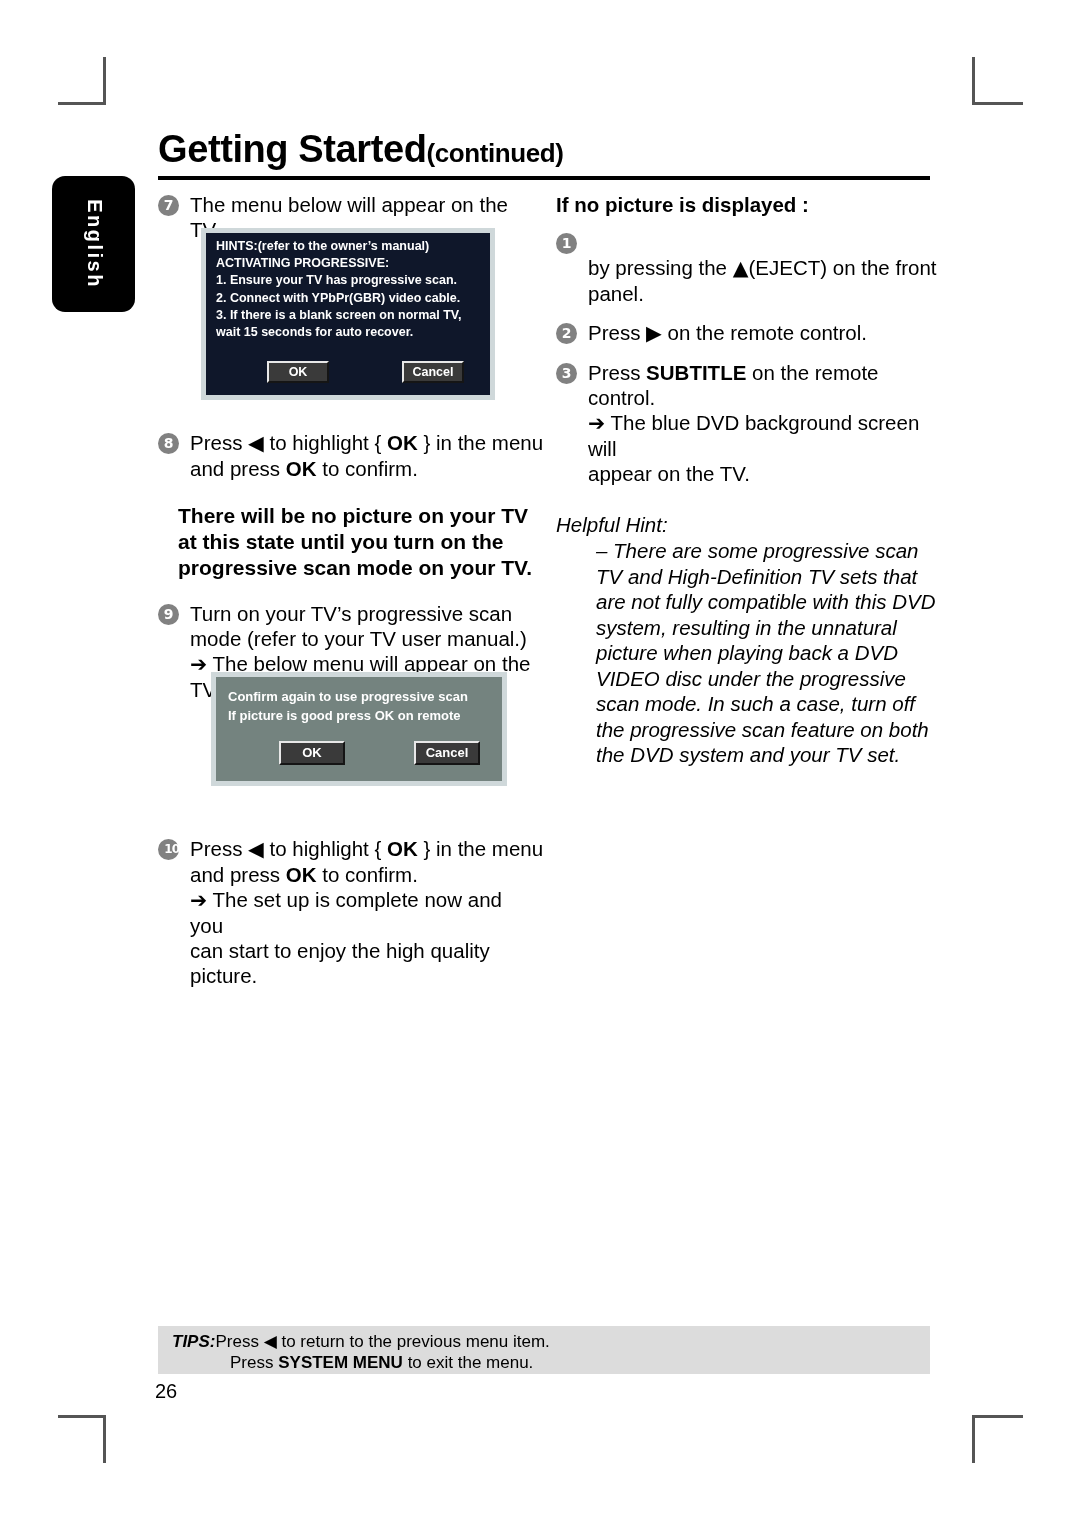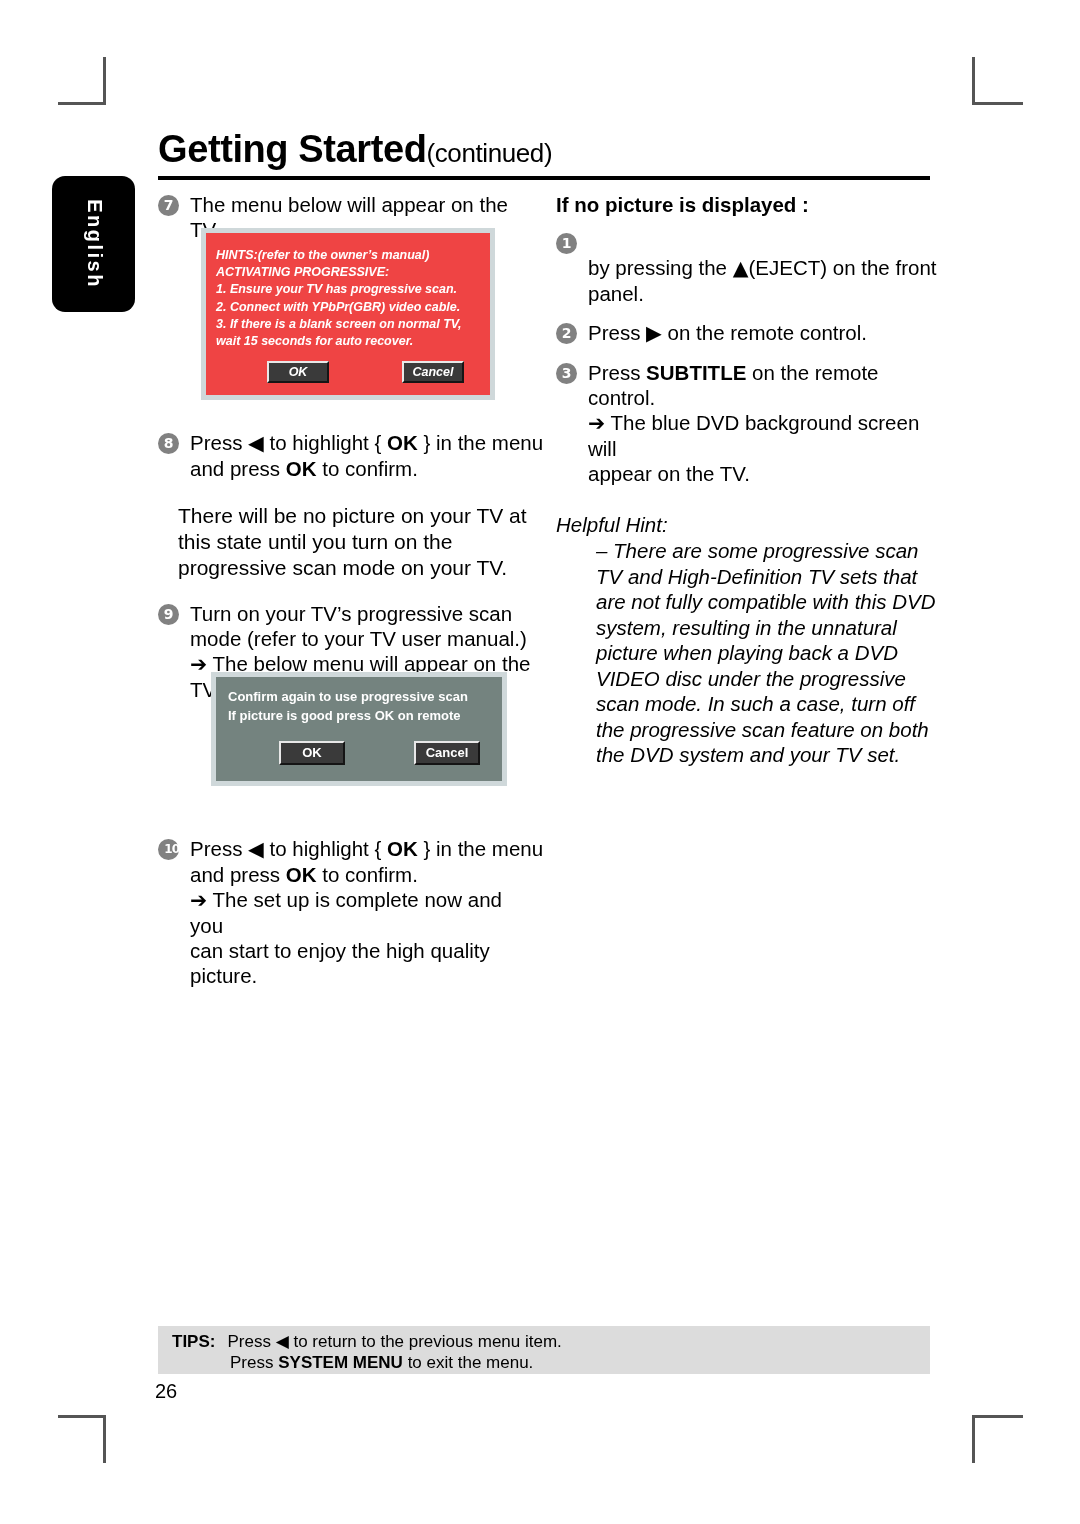--- a/index.html
+++ b/index.html
@@ -58,21 +58,21 @@
   .page-title {
     position: absolute;
     left: 158px; top: 128px;
     font-size: 38px;
     font-weight: bold;
     letter-spacing: -0.4px;
     white-space: nowrap;
   }
   .page-title .cont {
     font-size: 26px;
-    font-weight: normal;
+    font-weight: bold;
   }
   .title-rule {
     position: absolute;
     left: 158px; top: 176px;
     width: 772px; height: 4px;
     background: #000;
   }
 
   
   .col-left {
@@ -120,21 +120,21 @@
     width: 13px; height: 13px;
     border-radius: 50%;
     background: #808080;
   }
   .ital { font-style: italic; }
   .arrow { font-family: "DejaVu Sans", sans-serif; }
 
   .note-bold {
     font-size: 21px;
     line-height: 26px;
-    font-weight: normal;
+    font-weight: bold;
     margin: 22px 0 0 20px;
   }
 
   .sub-head {
     font-size: 20.5px;
     font-weight: bold;
     line-height: 26px;
   }
 
   .hint-title {
@@ -162,21 +162,21 @@
     box-sizing: border-box;
     position: relative;
     font-family: "Liberation Sans", sans-serif;
     color: #ffffff;
     font-weight: bold;
   }
   .tv1 {
     left: 201px; top: 228px;
     width: 294px; height: 172px;
   }
-  .tv1 .tvbox-inner { background: #ef4444; padding: 14px 10px; font-style: italic; }
+  .tv1 .tvbox-inner { background: #0f172a; padding: 5px 10px; }
   .tv1 .ln { font-size: 12.5px; line-height: 17.2px; white-space: nowrap; }
 
   .tv2 {
     left: 211px; top: 672px;
     width: 296px; height: 114px;
   }
   .tv2 .tvbox-inner { background: #74837f; padding: 10px 12px; }
   .tv2 .ln { font-size: 13px; line-height: 19px; white-space: nowrap; }
 
   .btnrow { position: absolute; left: 0; right: 0; }
@@ -209,21 +209,21 @@
     box-sizing: border-box;
     padding: 5px 0 0 14px;
   }
   .tips-line {
     font-size: 17px;
     line-height: 21px;
     white-space: nowrap;
   }
   .tips-label {
     font-weight: bold;
-    margin-right: 12px;
+    font-style: italic;
   }
   .tips-indent { padding-left: 58px; }
 
   .page-no {
     position: absolute;
     left: 155px; top: 1380px;
     font-size: 20px;
   }
 
   .nowrap { white-space: nowrap; }

